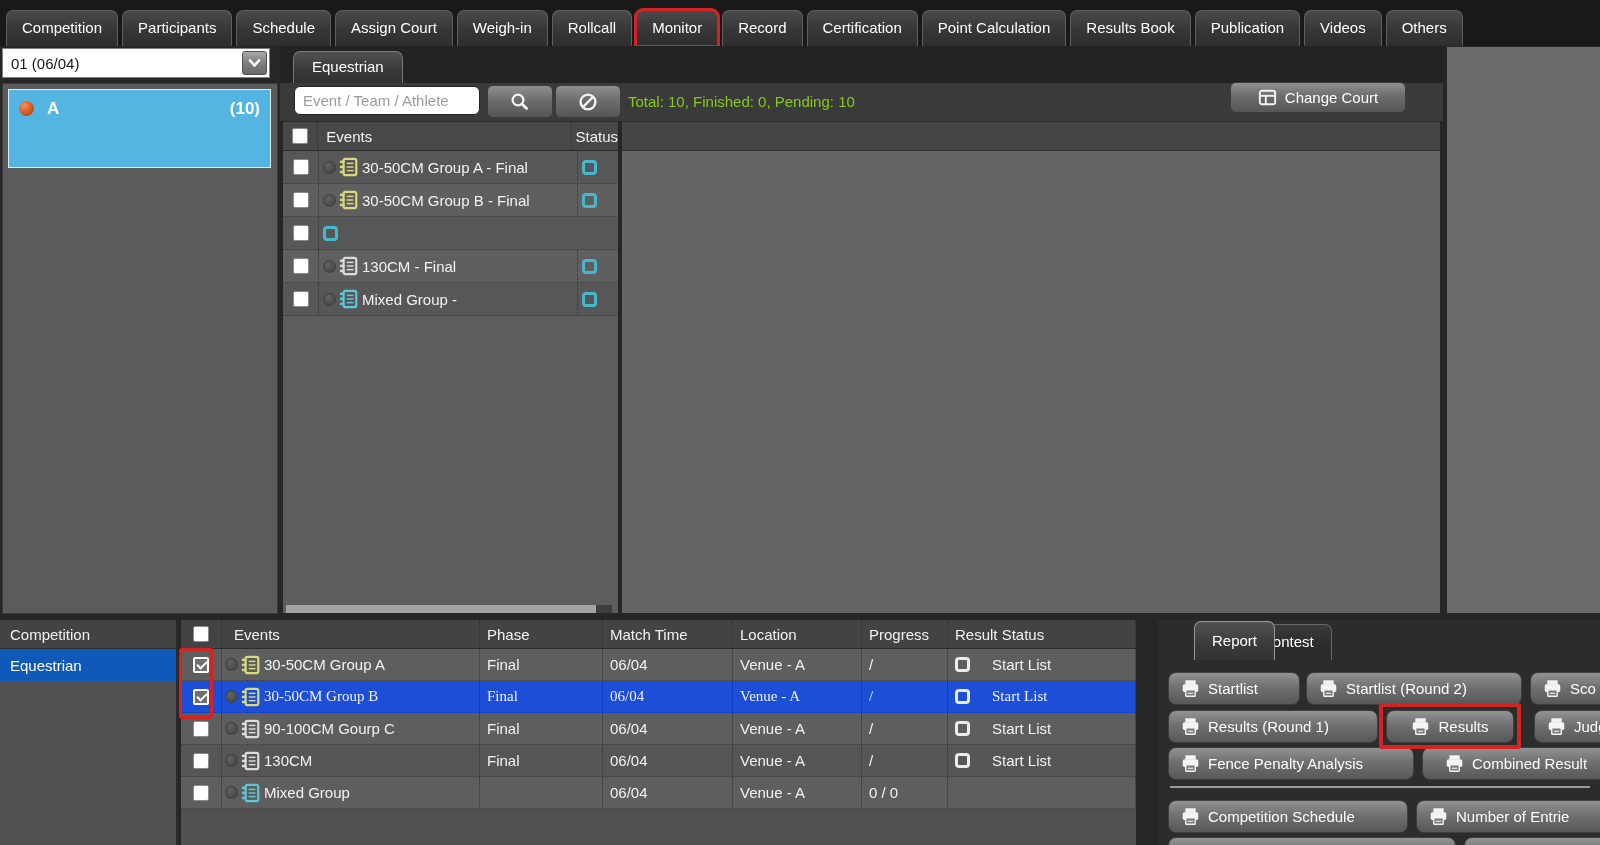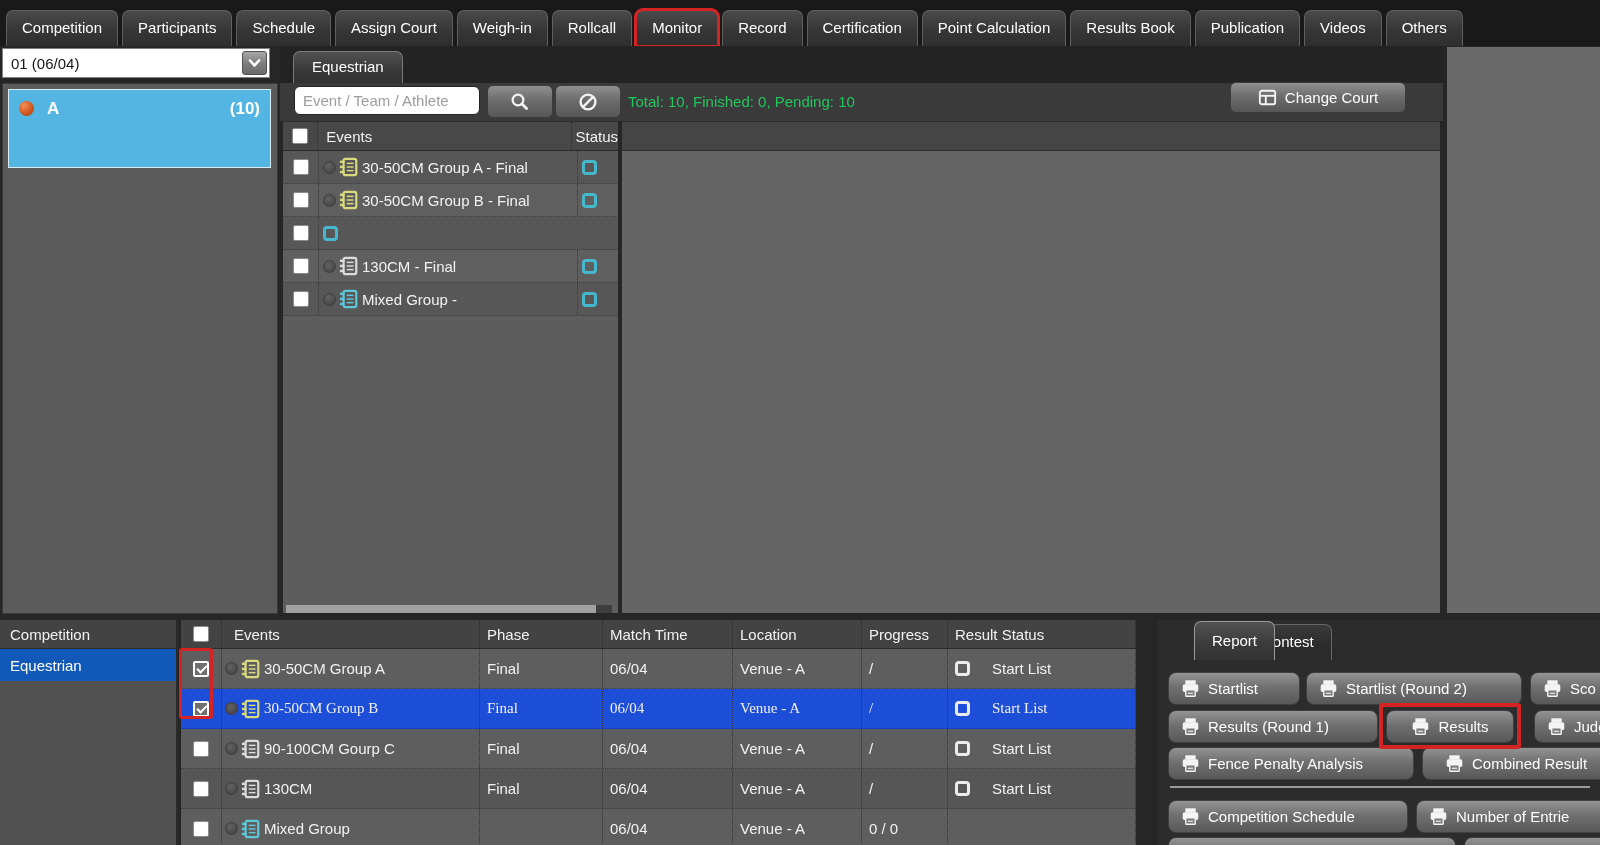--- a/index.html
+++ b/index.html
@@ -38,21 +38,21 @@
     background:linear-gradient(#515151,#383838 60%,#313131);
     border:1px solid #7a7a7a;border-bottom:none;border-radius:7px 7px 0 0;}
   .toolbar{left:280px;top:83px;width:1163px;height:38px;background:#3a3a3a;}
   .search-input{left:294px;top:86px;width:186px;height:29px;border-radius:6px;border:1px solid #232323;
     padding:0 8px;font-family:"Liberation Sans",sans-serif;font-size:15px;color:#333;background:#fff;outline:none;}
   .search-input::placeholder{color:#9c9c9c;}
   .tbtn{display:flex;align-items:center;justify-content:center;gap:8px;color:#fff;border-radius:6px;
     border:1px solid #3c3c3c;background:linear-gradient(#909090,#6d6d6d 45%,#565656);cursor:default;}
   .btn-search{left:487px;top:85px;width:66px;height:33px;}
   .btn-clear{left:555px;top:85px;width:66px;height:33px;}
-  .stats{left:628px;top:85px;height:33px;line-height:33px;color:#22c55e;white-space:nowrap;}
+  .stats{left:628px;top:85px;height:33px;line-height:33px;color:#84cc16;white-space:nowrap;}
   .btn-court{left:1230px;top:82px;width:176px;height:31px;}
 
   
   .events-panel{left:283px;top:121px;width:335px;height:492px;background:#5d5d5d;overflow:hidden;border-top:1px solid #2e2e2e;}
   .ep-header{display:flex;align-items:center;height:29px;background:#484848;border-bottom:1px solid #2c2c2c;}
   .ep-hc1{width:36px;display:flex;justify-content:center;align-items:center;height:100%;border-right:1px dotted #2e2e2e;}
   .ep-hc2{width:259px;padding-left:8px;height:100%;display:flex;align-items:center;border-right:1px dotted #2e2e2e;}
   .ep-hc3{flex:1;padding-left:3px;white-space:nowrap;display:flex;align-items:center;height:100%;}
   .ep-row{display:flex;height:33px;border-bottom:1px dotted #3b3b3b;}
   .ep-row:nth-child(odd){background:#5f5f5f;}
@@ -80,21 +80,21 @@
   
   .bottom-comp{left:0;top:620px;width:178px;height:225px;background:#515151;border-right:2px solid #2a2a2a;}
   .bc-header{height:29px;background:#434343;display:flex;align-items:center;padding-left:10px;border-bottom:1px solid #2c2c2c;}
   .bc-row{height:32px;background:#1159b8;display:flex;align-items:center;padding-left:10px;color:#fff;}
 
   
   .btable{left:181px;top:620px;width:955px;height:225px;background:#515151;overflow:visible;}
   .bt-grid{display:grid;grid-template-columns:41px 258px 123px 130px 129px 86px 1fr;}
   .bt-header{height:29px;background:#434343;border-bottom:1px solid #2c2c2c;}
   .bt-header .bt-c{border-right:1px dotted #2e2e2e;}
-  .bt-row{height:40px;border-bottom:1px dotted #3a3a3a;}
+  .bt-row{height:32px;border-bottom:1px dotted #3a3a3a;}
   .bt-row.r-odd{background:#5e5e5e;}
   .bt-row.r-even{background:#565656;}
   .bt-row.sel{background:#1d4ed8;font-family:Liberation Serif, serif;}
   .bt-c{display:flex;align-items:center;padding-left:7px;overflow:hidden;white-space:nowrap;border-right:1px dotted #333;}
   .bt-c.cc{justify-content:center;padding-left:0;}
   .bt-c.ev{gap:3px;padding-left:3px;}
   .bt-c.hev{padding-left:12px;}
   .bt-c.rs{gap:22px;}
 
   

